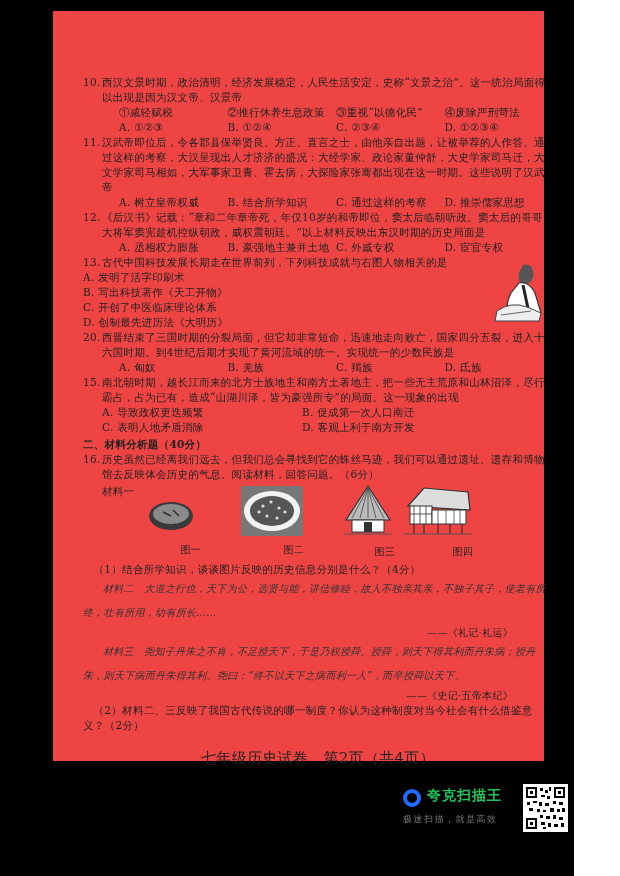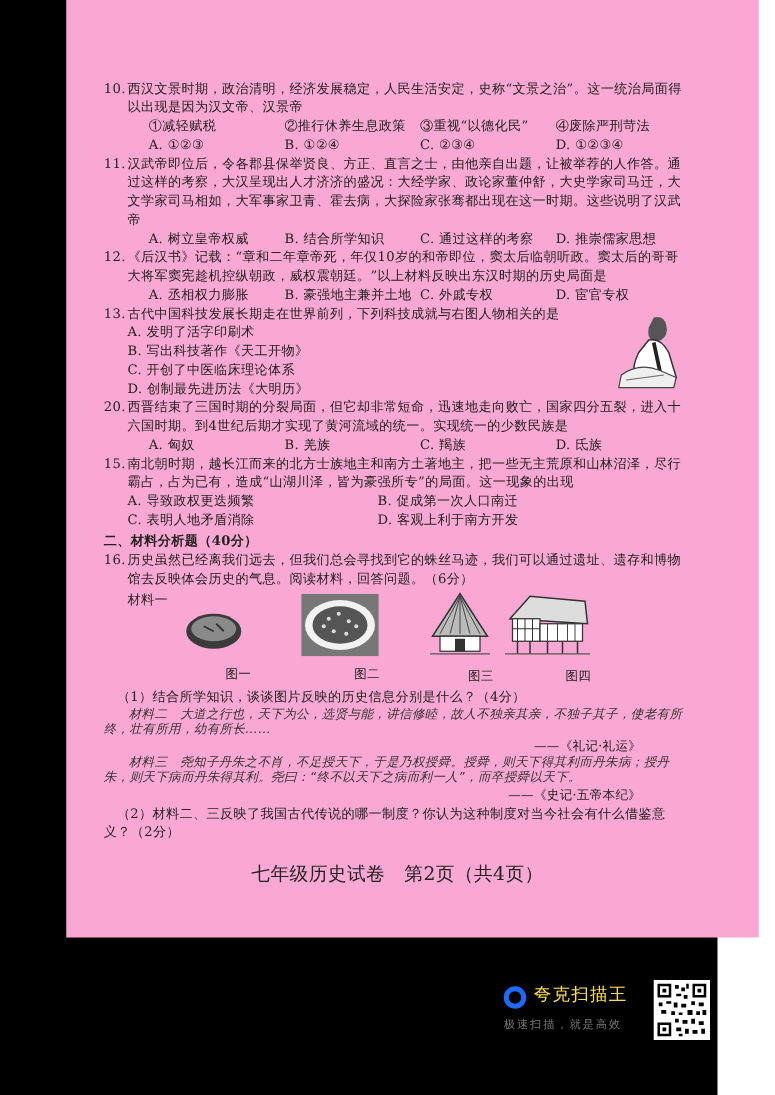--- a/index.html
+++ b/index.html
@@ -2,43 +2,43 @@
 <html><head>
   <meta charset="utf-8">
   <style>
     html, body { margin: 0; padding: 0; }
     body {
       width: 620px; height: 876px; background: #000; position: relative; overflow: hidden;
       font-family: "DejaVu Serif", "Liberation Serif", serif; color: #222;
     }
     .right-white { position: absolute; left: 574px; top: 0; width: 46px; height: 876px; background: #fff; }
     .page {
-      position: absolute; left: 53px; top: 0; width: 554px; height: 750px; background: #f9a8d4;
+      position: absolute; left: 53px; top: 11px; width: 491px; height: 750px; background: #ef4444;
     }
     .content { position: absolute; left: 30px; top: 64px; width: 470px; font-size: 10.5px; line-height: 15px; letter-spacing: 0.3px; }
     .q { position: relative; margin-bottom: 0; }
     .qnum { position: absolute; left: 0; top: 0; }
     .qbody { margin-left: 19px; }
     .opts4 { display: flex; margin-left: 36px; }
     .opts4 span { flex: 1; }
     .opts2 { display: flex; margin-left: 19px; }
     .opts2 span { width: 200px; }
-    .optcol { margin-left: 19px; }
+    .optcol { }
     .q13-fig { position: absolute; right: 8px; top: 4px; width: 52px; height: 64px; }
     .section { margin-top: 2px; font-weight: bold; }
     .figs { display: flex; align-items: flex-end; margin: 2px 0 0 0; height: 72px; position: relative; }
     .fig { position: absolute; text-align: center; font-size: 10px; }
     .fig .cap { display: block; margin-top: 2px; text-align: right; }
-    .material { text-indent: 2em; font-family: "DejaVu Sans", sans-serif; font-size: 10px; line-height: 12px; font-style: italic; color: #333; }
+    .material { text-indent: 2em; font-family: "DejaVu Sans", sans-serif; font-size: 10px; line-height: 24px; font-style: italic; color: #333; }
     .source { text-align: right; padding-right: 40px; font-size: 10px; }
     .sub { text-indent: 1em; }
     .footer { text-align: center; margin-top: 18px; font-size: 15px; }
     .wm { position: absolute; left: 403px; top: 785px; width: 110px; height: 40px; color: #555; font-family: "DejaVu Sans", sans-serif; }
     .wm-logo { position: absolute; left: 0; top: 4px; width: 18px; height: 18px; border-radius: 50%; border: 4px solid #1f6bff; box-sizing: border-box; }
-    .wm-title { position: absolute; left: 24px; top: 2px; font-size: 14px; color: #fde047; font-weight: normal; letter-spacing: 1px; }
+    .wm-title { position: absolute; left: 24px; top: 2px; font-size: 14px; color: #22c55e; font-weight: bold; letter-spacing: 1px; }
     .wm-sub { position: absolute; left: 0; top: 28px; font-size: 9px; color: #777; letter-spacing: 1.5px; white-space: nowrap; }
     .qr { position: absolute; left: 523px; top: 784px; width: 45px; height: 48px; background: #fff; }
   </style>
 </head>
 <body>
 
 <div class="right-white"></div>
 
 <div class="page">
   <div class="content">

